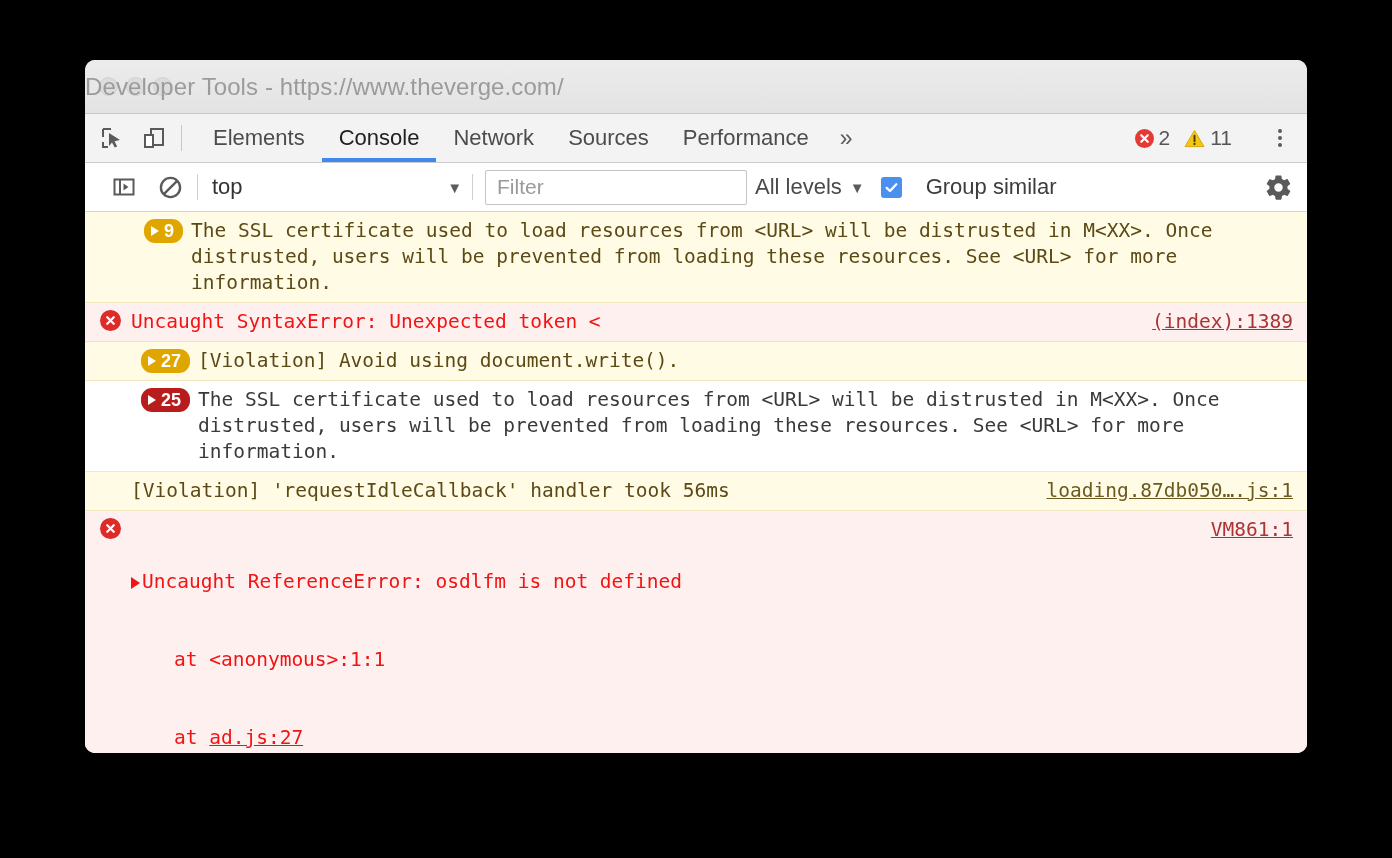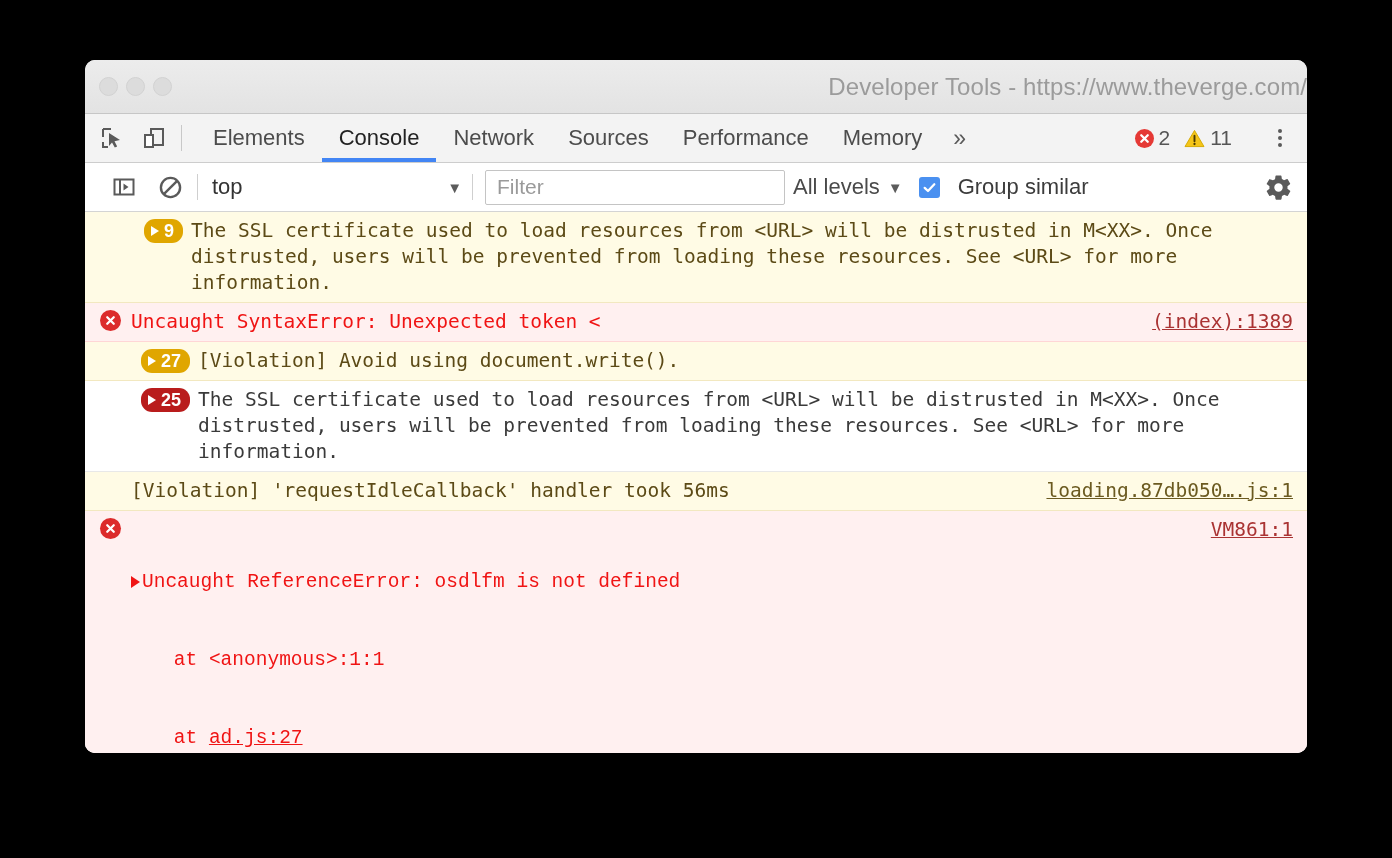--- a/index.html
+++ b/index.html
@@ -46,21 +46,21 @@
     width: 19px;
     height: 19px;
     border-radius: 50%;
     background: #dcdcdc;
     border: 1px solid #d2d2d2;
     box-sizing: border-box;
   }
   .window-title {
     position: absolute;
     left: 0; right: 0;
-    text-align: right;
+    text-align: left;
     font-size: 24px;
     color: #9b9b9b;
     font-family: "Liberation Sans", sans-serif;
     font-weight: 400;
     letter-spacing: 0.1px;
     pointer-events: none;
   }
 
   
   .tabbar {
@@ -168,21 +168,21 @@
   .context-select {
     display: flex; align-items: center;
     justify-content: space-between;
     width: 250px;
     font-size: 22px; color: #333333;
     cursor: pointer;
     padding-right: 4px;
   }
   .caret { font-size: 15px; color:#5c5c5c; line-height:1; }
   .filter-box {
-    width: 300px; height: 35px;
+    width: 262px; height: 35px;
     border: 1px solid #c4c4c4;
     border-radius: 2px;
     background: #fff;
     display: flex; align-items: center;
     padding: 0 9px;
     box-sizing: border-box;
     margin-left: 2px;
   }
   .filter-box input {
     border: none; outline: none;
@@ -191,21 +191,21 @@
     width: 100%; background: transparent;
   }
   .filter-box input::placeholder { color: #9a9a9a; }
   .levels {
     display: flex; align-items: center; gap: 8px;
     font-size: 22px; color: #4a4a4a;
     margin-left: 8px; cursor: pointer;
     white-space: nowrap;
   }
   .group-similar {
-    display: flex; align-items: center; gap: 18px;
+    display: flex; align-items: center; gap: 24px;
     margin-left: 16px; cursor: pointer;
     font-size: 22px; color: #3c3c3c;
     white-space: nowrap;
   }
   .cbox {
     width: 21px; height: 21px;
     background: #4a90f0;
     border-radius: 3px;
     display: flex; align-items: center; justify-content: center;
   }
@@ -305,21 +305,21 @@
   .disclosure {
     width: 0; height: 0;
     border-left: 9px solid #f01414;
     border-top: 6px solid transparent;
     border-bottom: 6px solid transparent;
     display: inline-block;
     margin: 0 2px 0 4px;
     vertical-align: middle;
     cursor: pointer;
   }
-  .stackline { display: block; font-family: Liberation Mono, monospace; }
+  .stackline { display: block; }
   .stacklink { text-decoration: underline; cursor: pointer; color: inherit; }
 </style>
 </head>
 <body>
 
 <div id="devtools-window">
 
   <div class="titlebar">
     <div class="traffic-lights">
       <div class="tl"></div>
@@ -344,21 +344,20 @@
         </svg>
       </div>
     </div>
     <div class="tb-sep"></div>
     <div class="tabs">
       <div class="tab">Elements</div>
       <div class="tab active">Console</div>
       <div class="tab">Network</div>
       <div class="tab">Sources</div>
       <div class="tab">Performance</div>
-      <div class="tab">Memory</div>
       <div class="tab more">»</div>
     </div>
     <div class="counters">
       <div class="counter-group">
         <span class="err-dot">
           <svg width="13" height="13" viewBox="0 0 12 12">
             <path d="M3 3 L9 9 M9 3 L3 9" stroke="#ffffff" stroke-width="2.1" stroke-linecap="round"></path>
           </svg>
         </span>
         <span>2</span>

